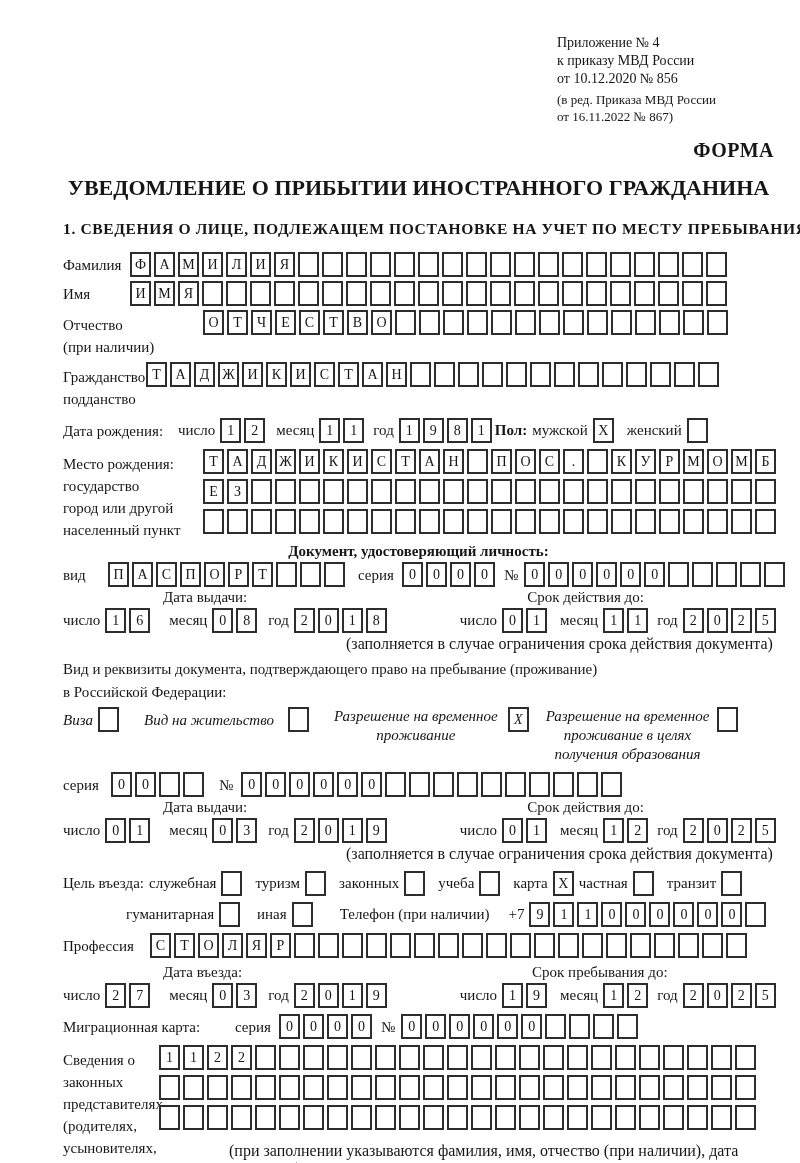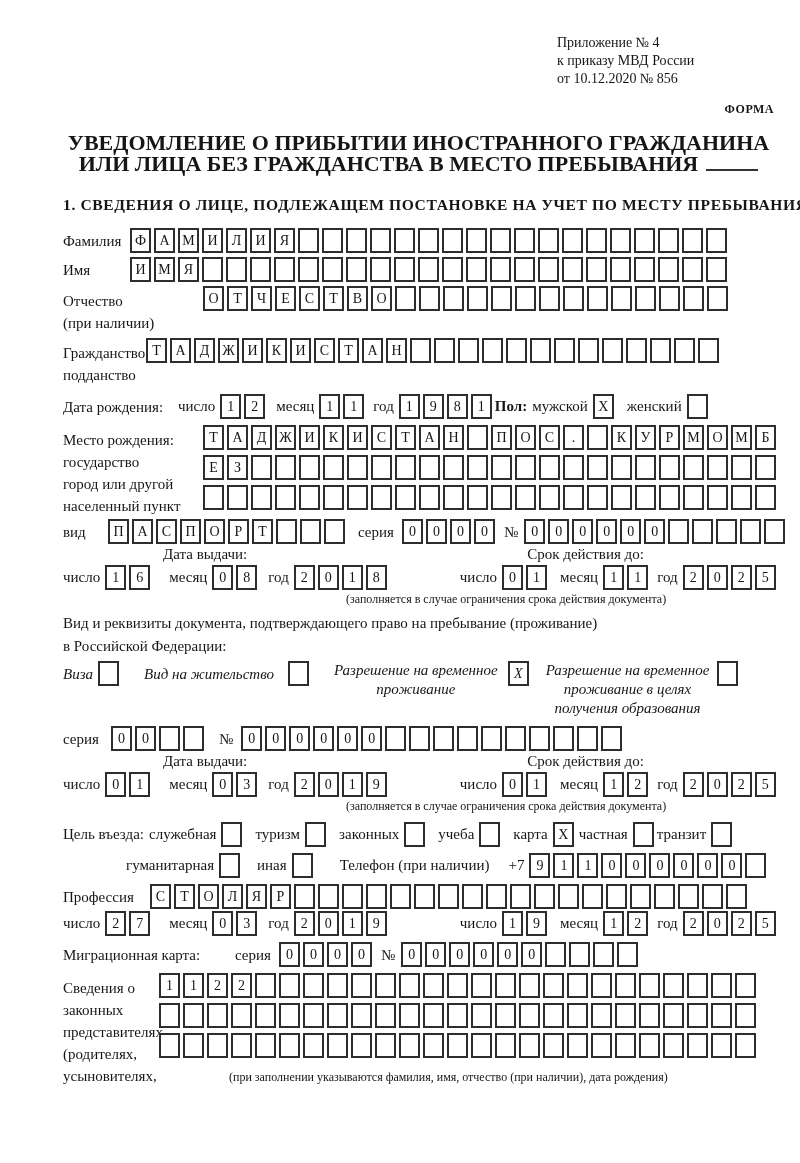--- a/index.html
+++ b/index.html
@@ -7,60 +7,63 @@
   body {
     width:800px; height:1163px; overflow:hidden;
     font-family:"Liberation Serif", serif;
     color:#161616; font-size:15px;
   }
   .page { padding:34px 26px 0 63px; }
 
   
   .hdr { margin-left:494px; width:215px; font-size:14px; line-height:18px; }
   .hdr .sub { font-size:13px; line-height:17px; margin-top:3px; }
-  .forma { text-align:right; font-weight:bold; font-size:12px; margin-top:14px; letter-spacing:0.5px; }
+  .forma { text-align:right; font-weight:bold; font-size:20px; margin-top:14px; letter-spacing:0.5px; }
 
   .title { text-align:center; font-weight:bold; font-size:22px; line-height:21px; margin-top:15px; }
   .blank { display:inline-block; width:52px; border-bottom:2px solid #333; height:14px; margin-left:8px; }
   .sec1 { font-weight:bold; font-size:15.6px; letter-spacing:0.6px; margin-top:22px; white-space:nowrap; }
 
   .row { display:flex; align-items:flex-start; margin-top:4px; }
   .flab { flex:none; padding-top:4px; line-height:18px; }
   .cells { display:flex; flex:none; }
   .cell {
     width:21px; height:25px; border:2px solid #2d2d2d; margin-right:3px;
     display:flex; align-items:center; justify-content:center;
     font-size:14px; flex:none; background:#fff;
   }
   .dg { display:flex; align-items:center; flex:none; }
   .dg .dl { padding:0 5px 0 0; }
-  .small { font-size:12px; }
+  .small { font-size:16px; }
   .b { font-weight:bold; }
   .mt2{margin-top:2px}.mt6{margin-top:6px}.mt8{margin-top:8px}.mt14{margin-top:14px}
   .lblcol { line-height:22px; }
   .stack > .cells { margin-bottom:5px; }
   .ctr { text-align:center; }
   .opt { display:flex; align-items:flex-start;font-style:italic; }
   .opt .txt { line-height:19px; text-align:center; }
 </style>
 </head>
 <body>
 
 <div class="page">
 
   <div class="hdr">
     <div>Приложение № 4</div>
     <div>к приказу МВД России</div>
     <div>от 10.12.2020 № 856</div>
+    <div class="sub">
+      <div>(в ред. Приказа МВД России</div>
+      <div>от 16.11.2022 № 867)</div>
+    </div>
   </div>
   <div class="forma">ФОРМА</div>
 
   <div class="title">
     <div>УВЕДОМЛЕНИЕ О ПРИБЫТИИ ИНОСТРАННОГО ГРАЖДАНИНА</div>
-    <div><span>ИЛИ ЛИЦА БЕЗ ГРАЖДАНСТВА В МЕСТО ПРЕБЫВАНИЯ</span><span class="blank"></span></div>
   </div>
 
   <div class="sec1">1. СВЕДЕНИЯ О ЛИЦЕ, ПОДЛЕЖАЩЕМ ПОСТАНОВКЕ НА УЧЕТ ПО МЕСТУ ПРЕБЫВАНИЯ</div>
 
   <div class="row mt14">
     <div class="flab" style="width:67px">Фамилия</div>
     <div class="cells">
         <span class="cell">Ф</span>
         <span class="cell">А</span>
         <span class="cell">М</span>
@@ -304,20 +307,21 @@
           <span class="cell"></span>
           <span class="cell"></span>
           <span class="cell"></span>
           <span class="cell"></span>
           <span class="cell"></span>
           <span class="cell"></span>
         </div>
     </div>
   </div>
 
+  <div class="ctr b mt2">Документ, удостоверяющий личность:</div>
   <div class="row mt2">
     <div class="flab" style="width:45px">вид</div>
     <div class="cells">
         <span class="cell">П</span>
         <span class="cell">А</span>
         <span class="cell">С</span>
         <span class="cell">П</span>
         <span class="cell">О</span>
         <span class="cell">Р</span>
         <span class="cell">Т</span>
@@ -551,21 +555,21 @@
         <span class="cells">
           <span class="cell">X</span>
         </span>
       </div>
     <div class="dg" style="margin-left:2px">
         <span class="dl">частная</span>
         <span class="cells">
           <span class="cell"></span>
         </span>
       </div>
-    <div class="dg" style="">
+    <div class="dg" style="margin-left:10px">
         <span class="dl">транзит</span>
         <span class="cells">
           <span class="cell"></span>
         </span>
       </div>
   </div>
   <div class="row mt6">
     <div class="dg" style="margin-left:63px">
         <span class="dl">гуманитарная</span>
         <span class="cells">
@@ -620,20 +624,24 @@
         <span class="cell"></span>
         <span class="cell"></span>
         <span class="cell"></span>
         <span class="cell"></span>
         <span class="cell"></span>
         <span class="cell"></span>
         <span class="cell"></span>
       </div>
   </div>
 
+  <div class="row mt6">
+    <div style="margin-left:100px">Дата въезда:</div>
+    <div style="margin-left:290px">Срок пребывания до:</div>
+  </div>
   <div class="row mt2">
     <div class="dg">
         <span class="dl">число</span>
         <span class="cells">
           <span class="cell">2</span>
           <span class="cell">7</span>
         </span>
       </div>
     <div class="dg" style="margin-left:16px">
         <span class="dl">месяц</span>

